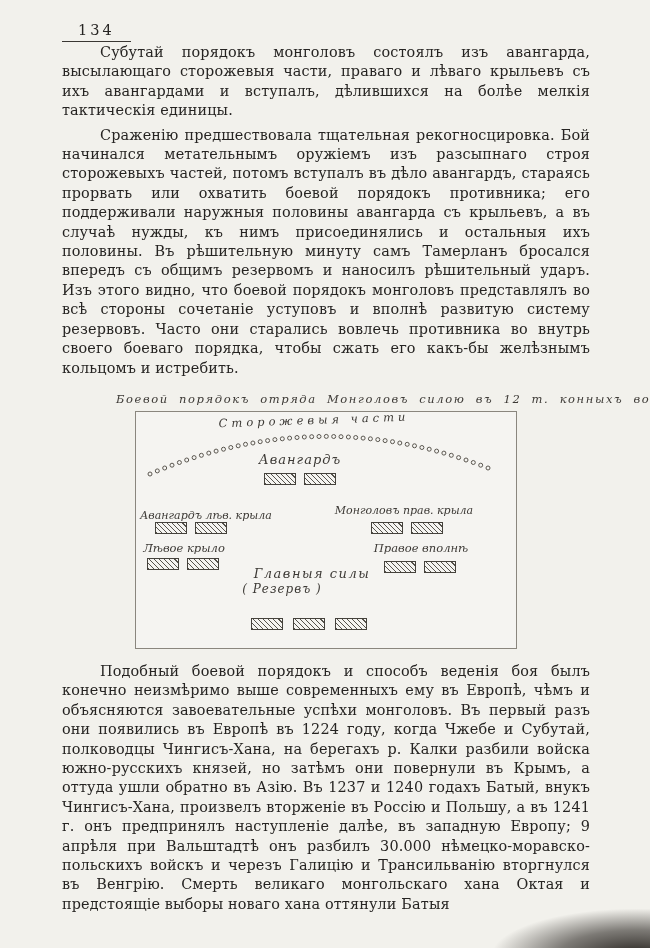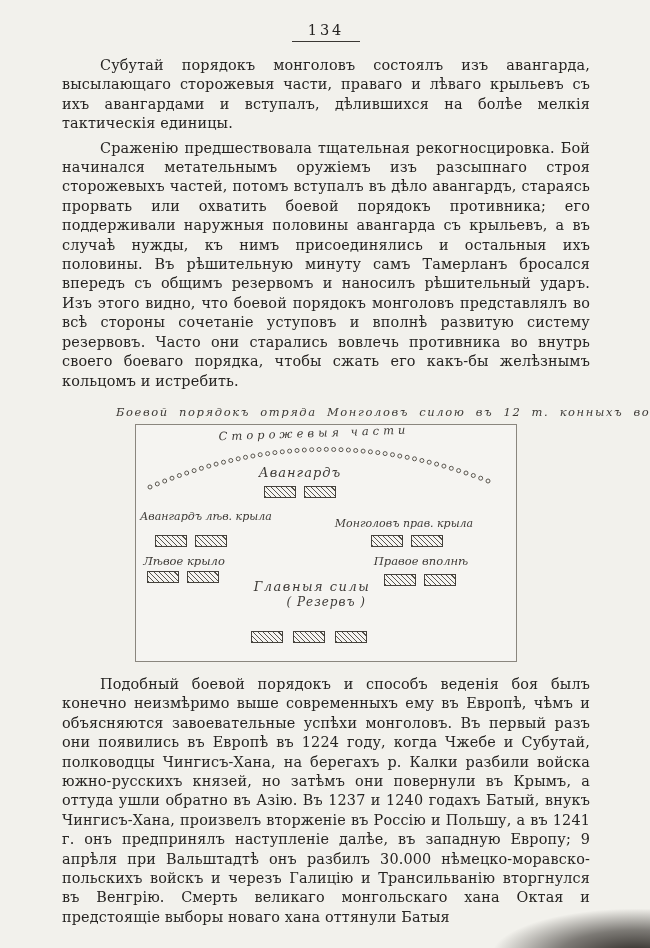--- a/index.html
+++ b/index.html
@@ -16,22 +16,22 @@
     position: relative;
     width: 650px;
     height: 948px;
     box-sizing: border-box;
     padding: 20px 60px 0 62px;
     font-family: "DejaVu Serif", serif;
     color: #262422;
   }
 
   .page-number-wrap {
-    text-align: center;
-    margin-bottom: 14px;
+    text-align: left;
+    margin-bottom: 1px;
   }
   .page-number {
     display: inline-block;
     font-size: 14.5px;
     letter-spacing: 3px;
     padding: 0 16px 3px 16px;
     border-bottom: 1.2px solid #3a3733;
   }
 
   .para {
@@ -80,26 +80,26 @@
     white-space: nowrap;
   }
   .sentry-label {
     left: 58px; top: 1px; width: 240px;
     text-align: center;
     font-size: 11.5px;
     letter-spacing: 4px;
     transform: rotate(-2deg);
   }
   .vanguard-label { left: 114px; top: 40px; width: 100px; text-align: center; font-size: 13px; letter-spacing: 1px; }
-  .vleft-label    { left: 4px;   top: 85px; width: 110px; text-align: center; font-size: 11px; }
+  .vleft-label    { left: 4px;   top: 97px; width: 110px; text-align: center; font-size: 11px; }
   .vright-label   { left: 198px; top: 92px; width: 140px; text-align: center; font-size: 11px; }
   .lwing-label    { left: 0px;   top: 129px; width: 96px;  text-align: center; font-size: 11.5px; font-style: italic; }
   .rwing-label    { left: 235px; top: 129px; width: 100px; text-align: center; font-size: 11.5px; }
   .main-label     { left: 106px;  top: 154px; width: 140px; text-align: center; font-size: 13px; letter-spacing: 1.5px; }
-  .reserve-label  { left: 90px;  top: 170px; width: 140px; text-align: right; font-size: 12px; letter-spacing: 1px; }
+  .reserve-label  { left: 76px;  top: 170px; width: 140px; text-align: center; font-size: 12px; letter-spacing: 1px; }
 
   .units {
     position: absolute;
     display: flex;
     gap: 8px;
   }
   .vanguard-units { left: 128px; top: 61px; }
   .vleft-units    { left: 19px;  top: 110px; }
   .vright-units   { left: 235px; top: 110px; }
   .lwing-units    { left: 11px;  top: 146px; }

